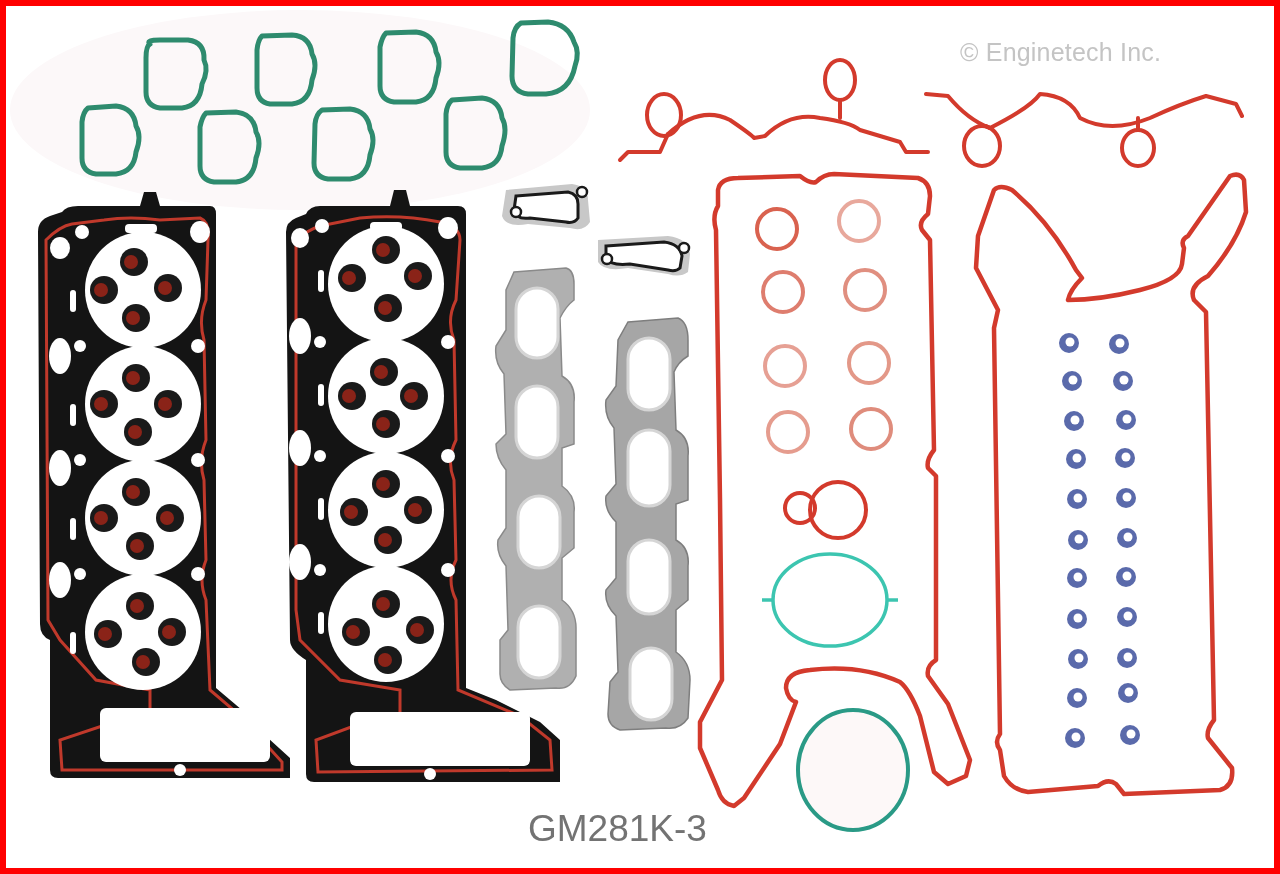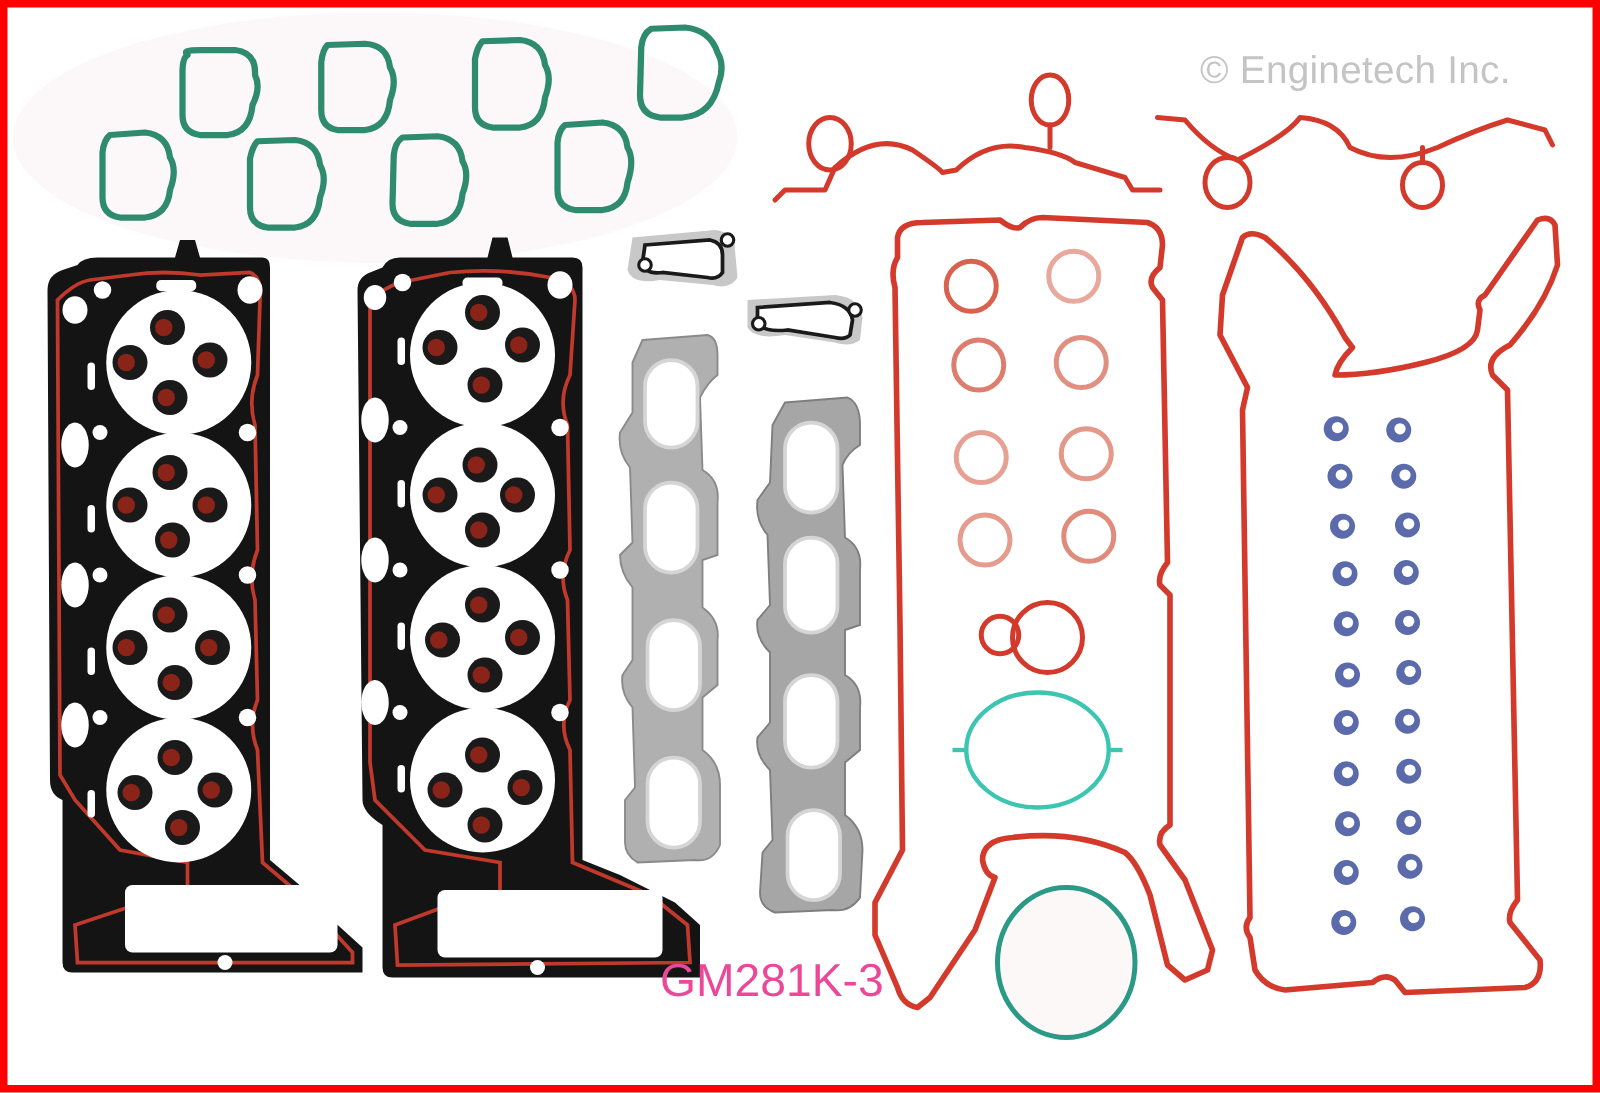--- a/index.html
+++ b/index.html
@@ -5,26 +5,26 @@
   html, body { margin: 0; padding: 0; }
   body { width: 1280px; height: 874px; overflow: hidden; background: #ffffff; }
   .frame {
     position: absolute; left: 0; top: 0; width: 1280px; height: 874px;
     box-sizing: border-box; border: 6px solid #ff0000; background: #ffffff;
   }
   .stage { position: absolute; left: 0; top: 0; width: 1280px; height: 874px; }
   .watermark {
     position: absolute; left: 960px; top: 38px;
     font-family: "Liberation Sans", "DejaVu Sans", sans-serif;
-    font-size: 31px; color: #c4c4c4; letter-spacing: 0.2px; white-space: nowrap;
+    font-size: 25px; color: #c4c4c4; letter-spacing: 0.2px; white-space: nowrap;
   }
   .part-number {
-    position: absolute; left: 528px; top: 764px;
+    position: absolute; left: 528px; top: 808px;
     font-family: "Liberation Sans", "DejaVu Sans", sans-serif;
-    font-size: 37px; color: #ec4899; white-space: nowrap; text-align: right;
+    font-size: 37px; color: #737373; white-space: nowrap; text-align: right;
   }
   svg { position: absolute; left: 0; top: 0; }
 </style>
 </head>
 <body>
 
 <div class="frame"></div>
 
 <div class="stage">
 <svg width="1280" height="874" viewBox="0 0 1280 874" xmlns="http://www.w3.org/2000/svg">

